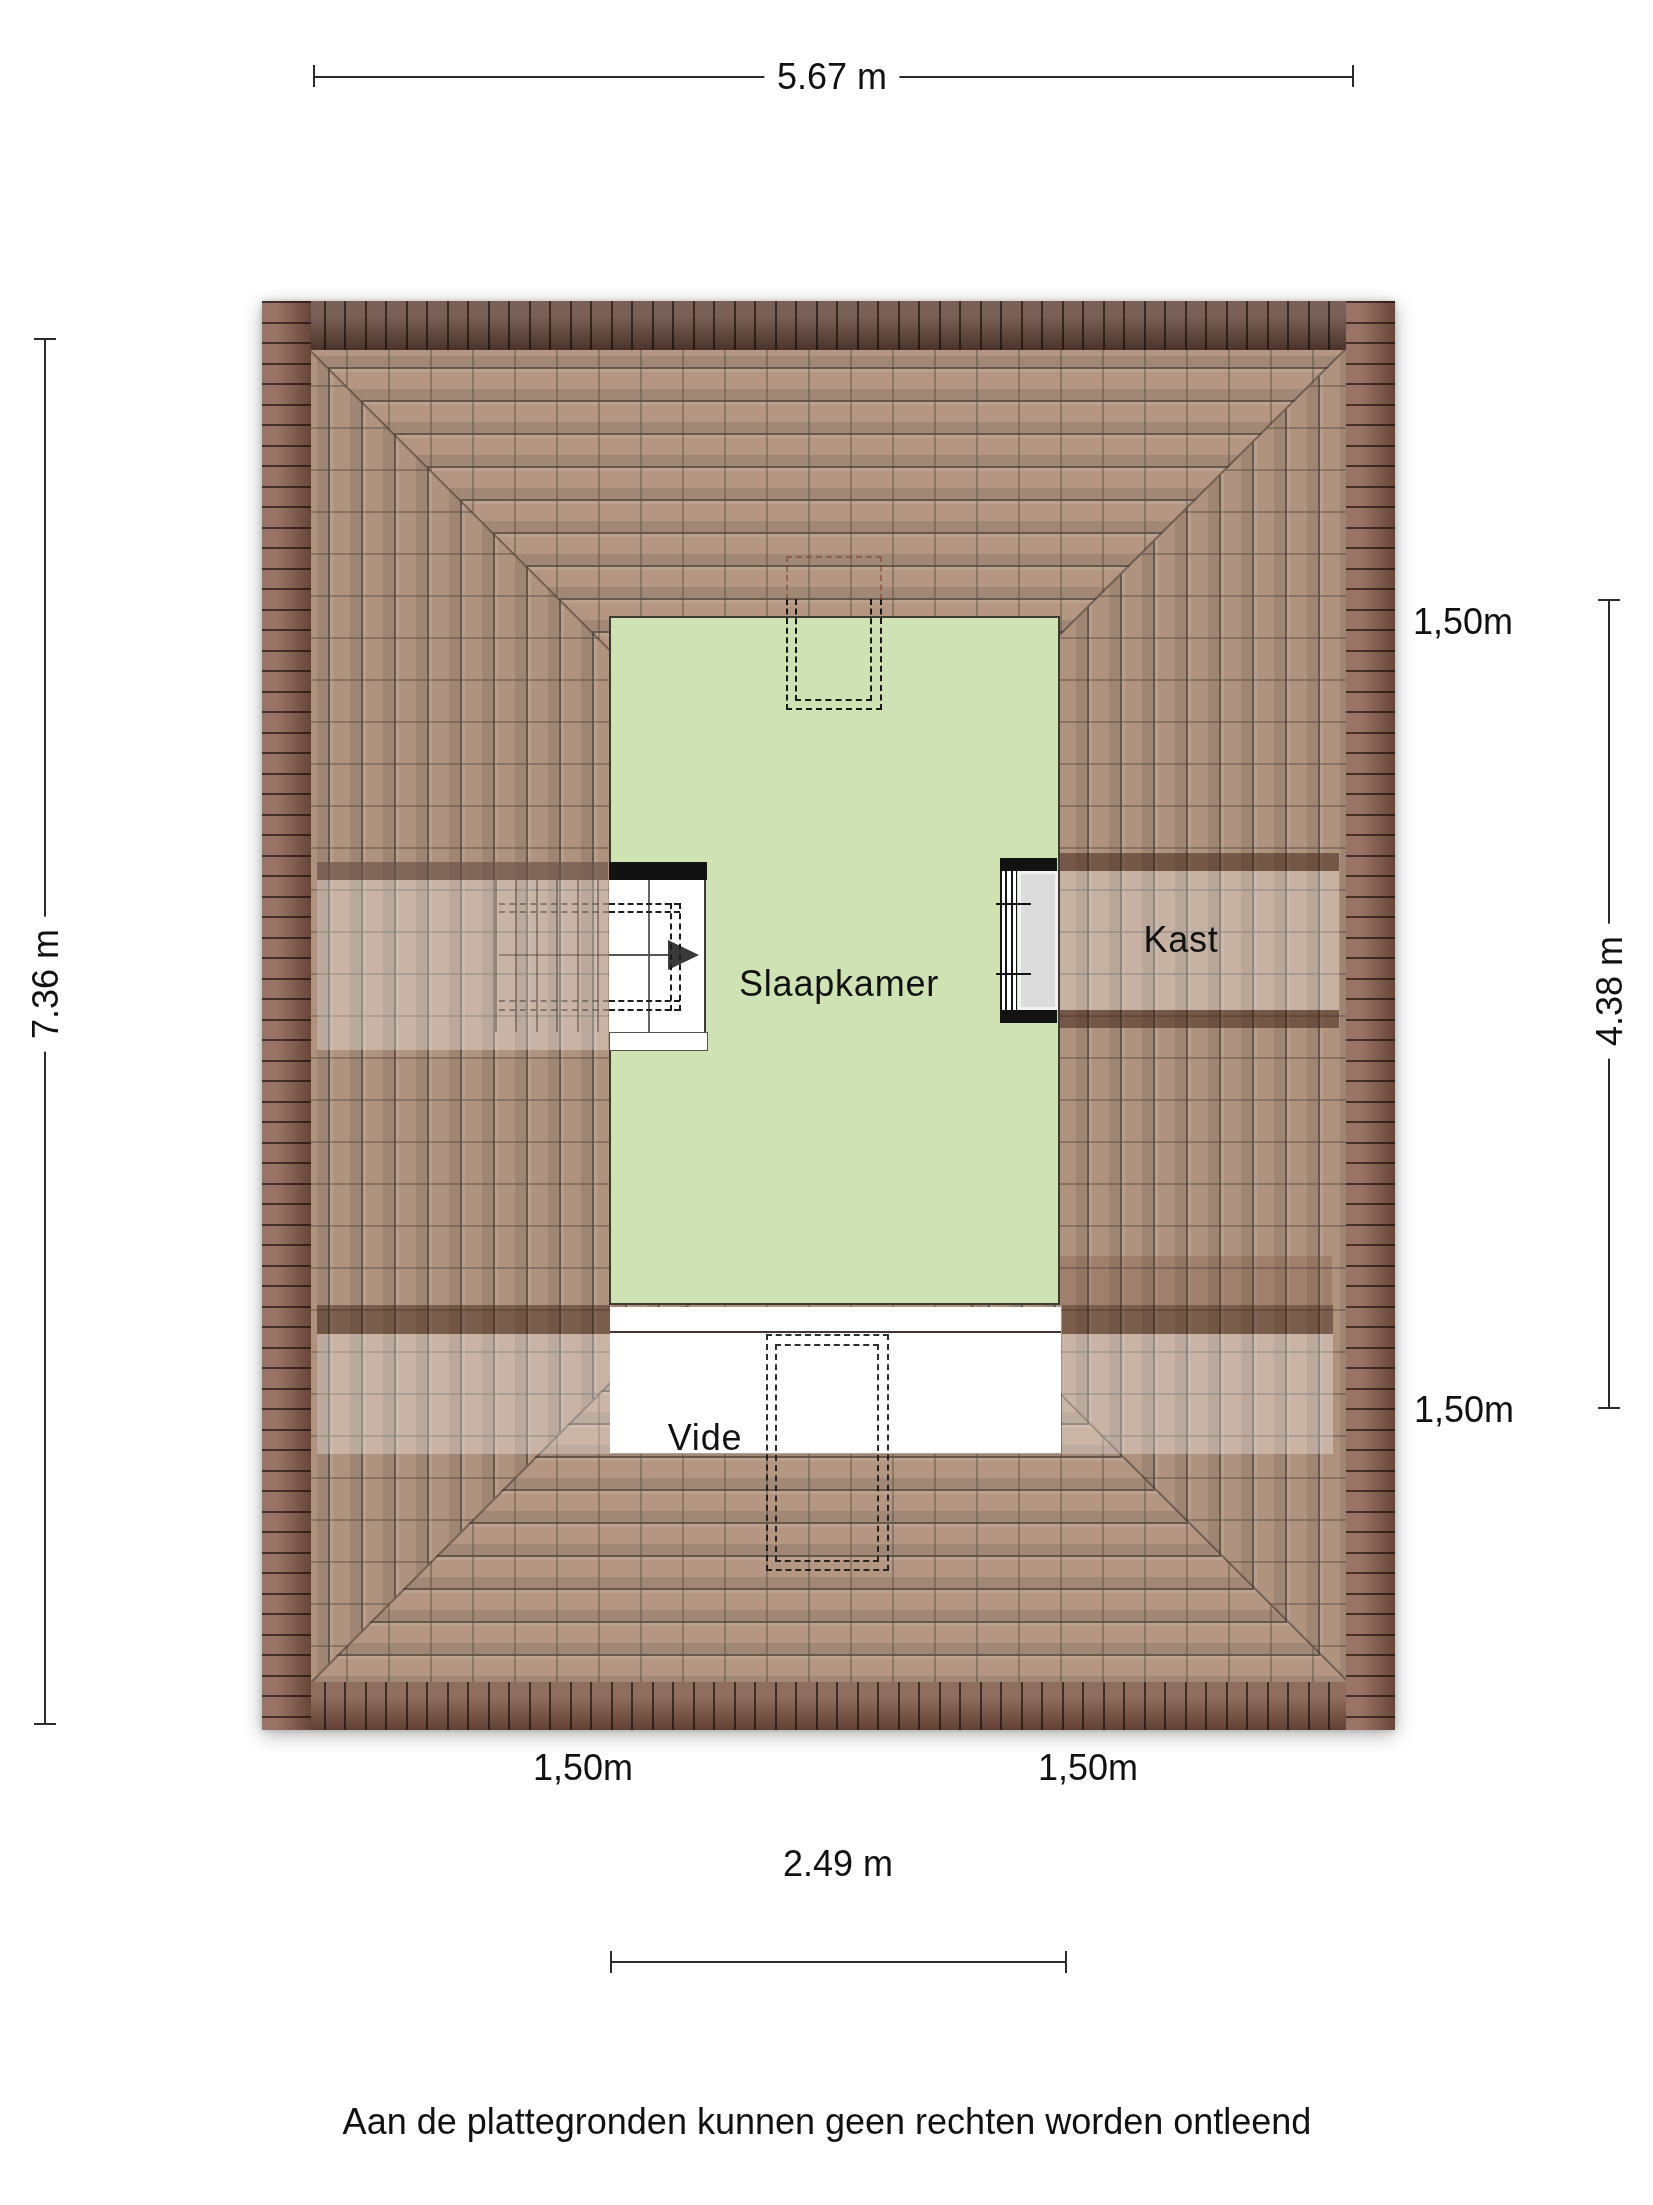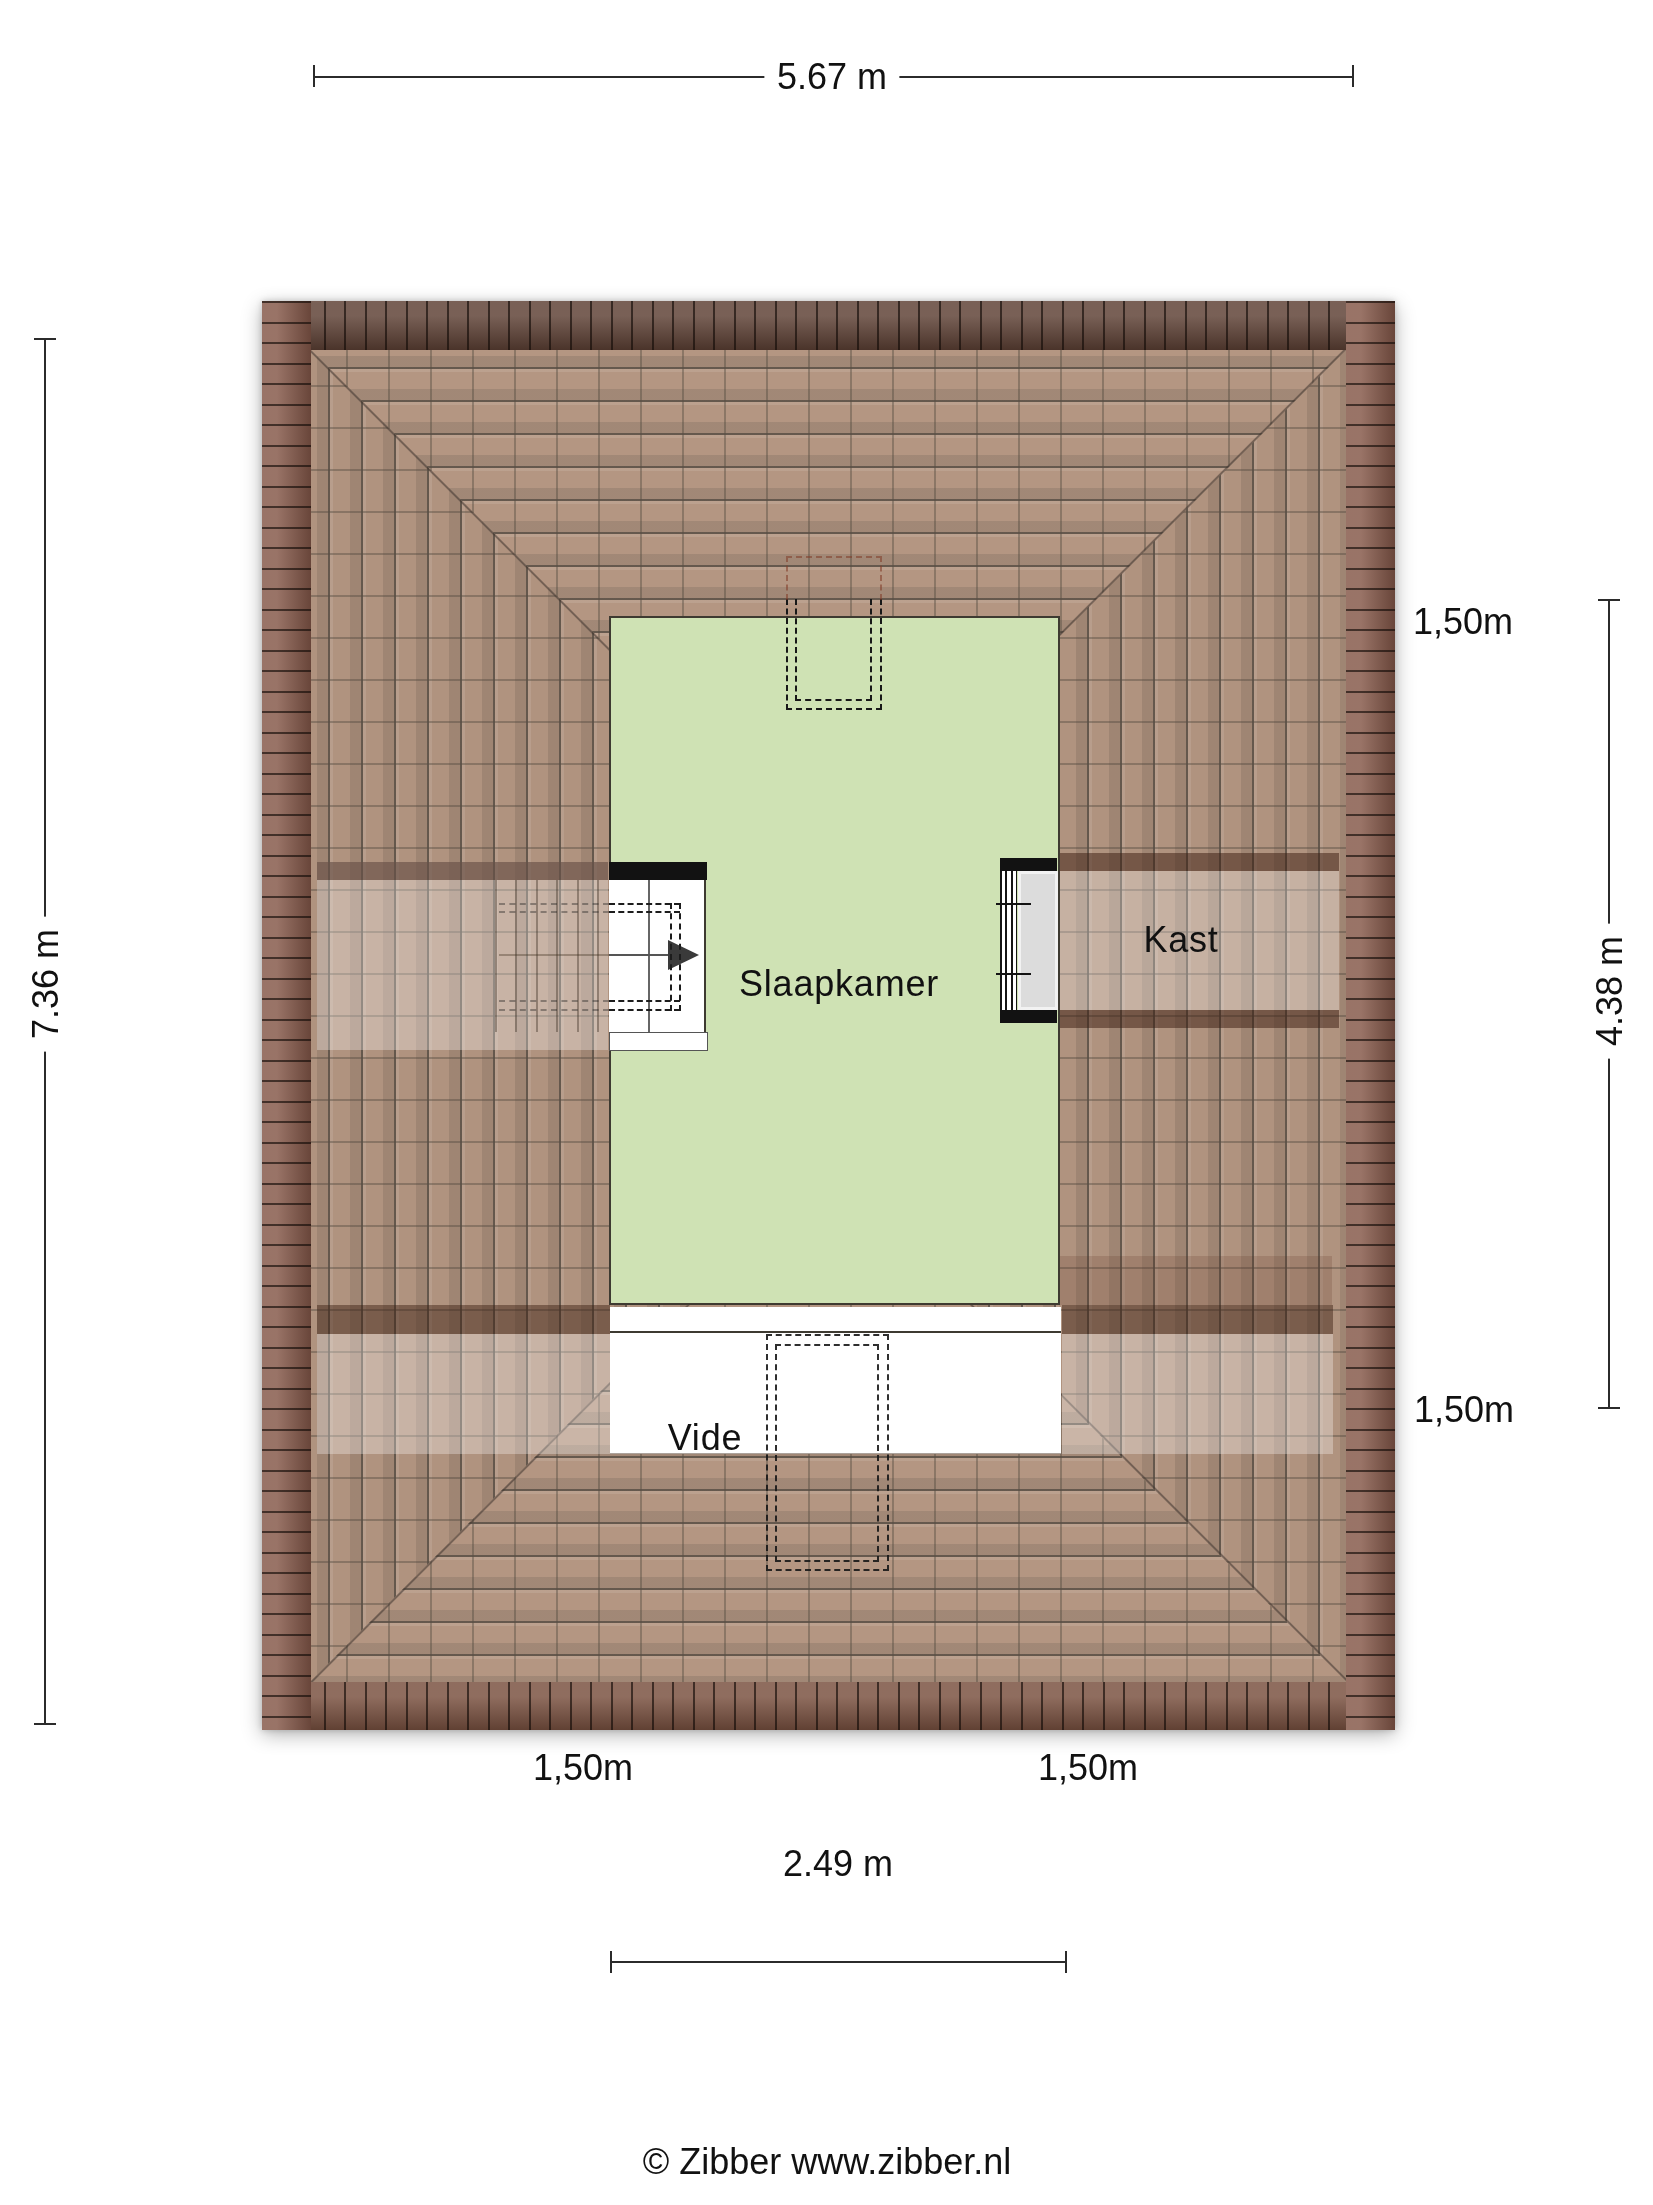--- a/index.html
+++ b/index.html
@@ -190,16 +190,16 @@
   <div class="dim-line-h" style="left:610px;top:1961px;width:456px;"></div>
   <div class="tick-v" style="left:610px;top:1951px;"></div>
   <div class="tick-v" style="left:1065px;top:1951px;"></div>
   <div class="dim-label" style="left:838px;top:1864px;">2.49 m</div>
 
   <div class="clr-label" style="left:1463px;top:622px;">1,50m</div>
   <div class="clr-label" style="left:1464px;top:1410px;">1,50m</div>
   <div class="clr-label" style="left:583px;top:1768px;">1,50m</div>
   <div class="clr-label" style="left:1088px;top:1768px;">1,50m</div>
 
-  <div class="footer-line" style="top:2141px;">© Zibber www.zibber.nl</div>
+  <div class="footer-line" style="top:2101px;">Aan de plattegronden kunnen geen rechten worden ontleend</div>
 
 </div>
 
 
 </body></html>

